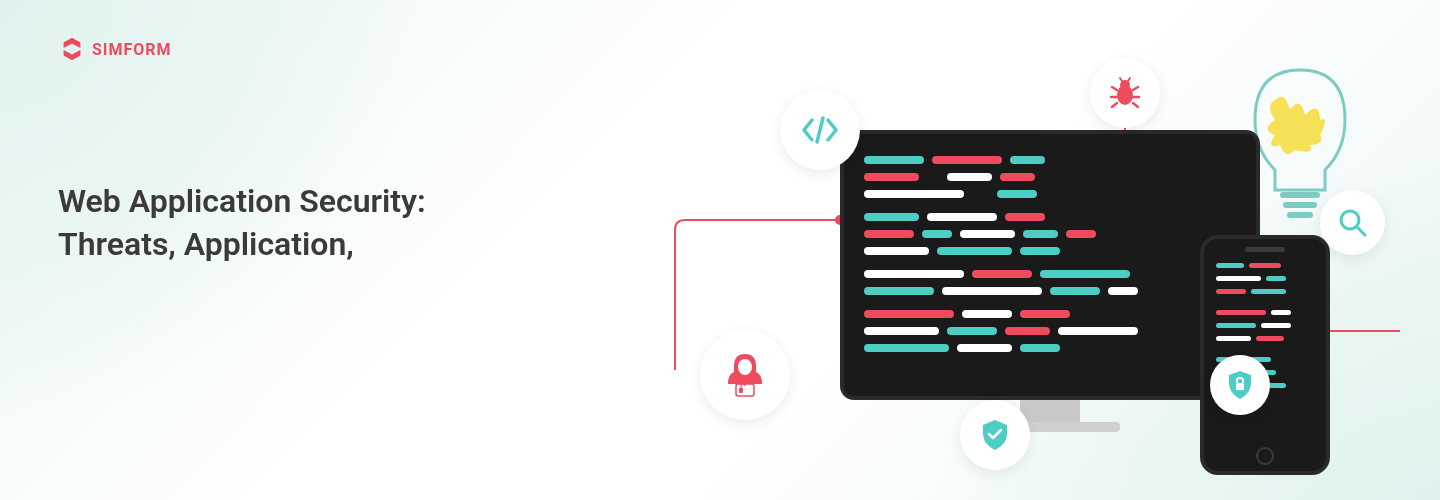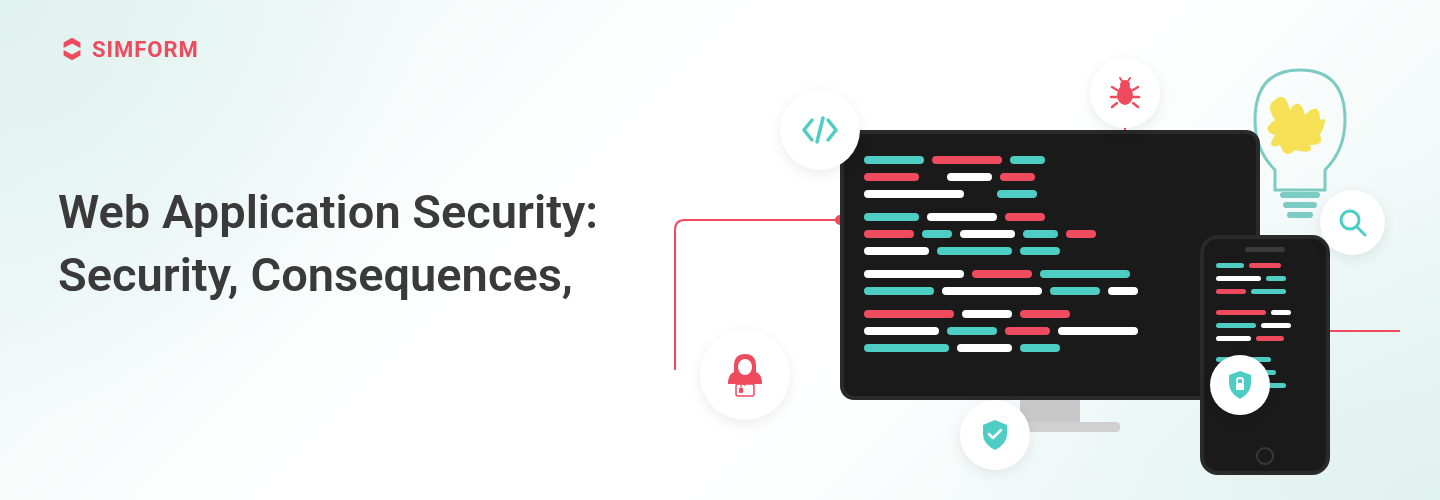--- a/index.html
+++ b/index.html
@@ -34,33 +34,33 @@
       display: flex;
       align-items: center;
       gap: 6px;
       z-index: 10;
     }
     .logo-icon {
       width: 28px;
       height: 28px;
     }
     .logo-text {
-      font-size: 22px;
+      font-size: 16px;
       font-weight: 700;
       color: #ef4b5f;
       letter-spacing: 1px;
     }
     .heading {
       position: absolute;
       top: 180px;
       left: 58px;
       z-index: 10;
     }
     .heading h1 {
-      font-size: 47px;
+      font-size: 32px;
       font-weight: 600;
       color: #3a3a3a;
       line-height: 1.35;
     }
     .illustration {
       position: absolute;
       right: 40px;
       top: 40px;
       width: 740px;
       height: 440px;
@@ -189,21 +189,21 @@
   <svg class="logo-icon" viewBox="0 0 30 30">
     <path d="M6 8 L15 3 L24 8 L24 14 L15 9 L6 14 Z" fill="#ef4b5f"></path>
     <path d="M6 16 L15 21 L24 16 L24 22 L15 27 L6 22 Z" fill="#ef4b5f"></path>
   </svg>
   <span class="logo-text">SIMFORM</span>
 </div>
 
 <div class="heading">
   <h1>
     <span>Web Application Security:</span><br>
-    <span>Security, Consequences,</span><br>
+    <span>Threats, Application,</span><br>
   </h1>
 </div>
 
 <div class="illustration">
 
   <svg class="connector" style="left:330px;top:50px;width:140px;height:70px" viewBox="0 0 140 70">
     <path d="M135 5 L135 40 Q135 50 125 50 L5 50"></path>
     <circle cx="135" cy="5" r="4" fill="#ef4b5f"></circle>
   </svg>
   <svg class="connector" style="left:5px;top:175px;width:180px;height:160px" viewBox="0 0 180 160">

